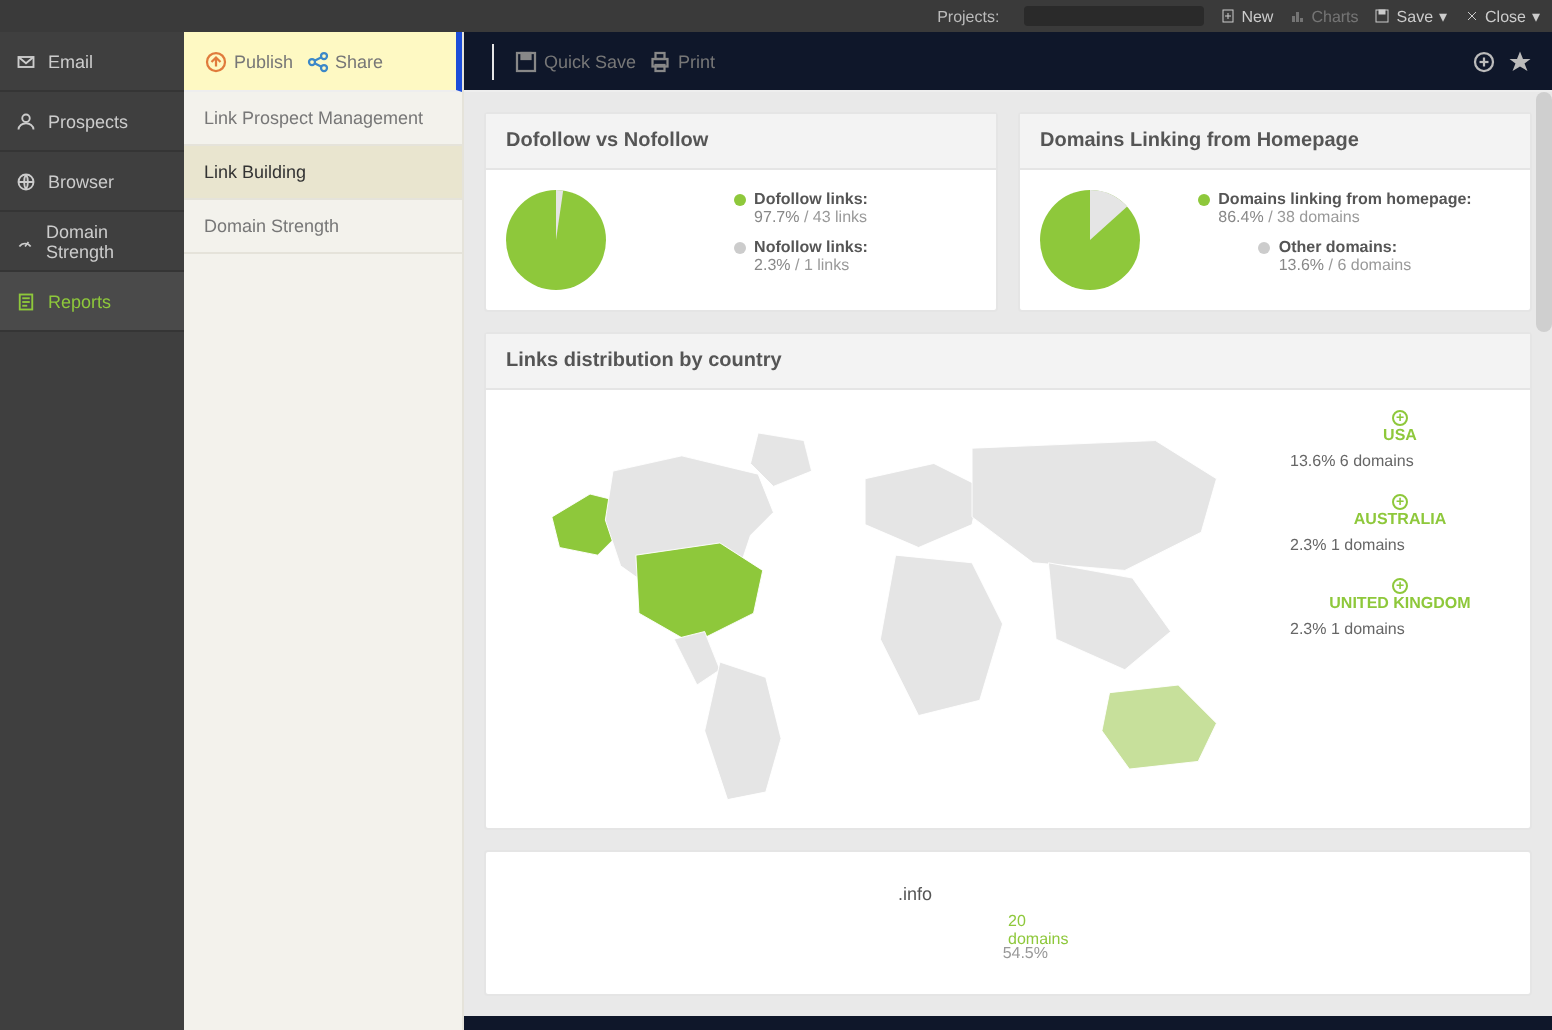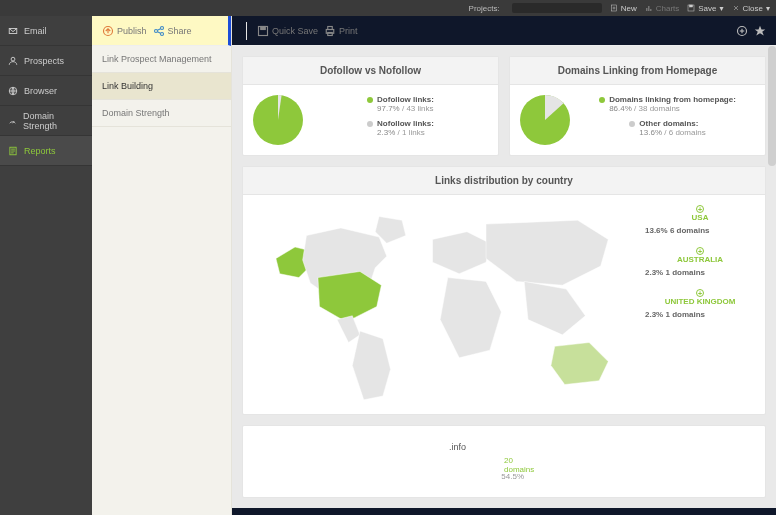--- a/index.html
+++ b/index.html
@@ -30,37 +30,37 @@
     .toolbar .divider { width: 1px; height: 18px; background: #e5e5e5; margin: 0 4px; }
     .toolbar .spacer { flex: 1; }
     .toolbar svg { width: 12px; height: 12px; }
     .toolbar .publish svg { color: #e07b3c; }
     .toolbar .share svg { color: #3c88c8; }
     
     .report-body { background: #e9e9e9; padding: 10px; margin-left: 0; }
     
     .card-row { display: flex; gap: 10px; margin-bottom: 10px; }
     .card { background: #fff; border: 1px solid #e5e5e5; border-radius: 2px; padding: 10px; flex: 1; }
-    .card-title { background: #f3f3f3; margin: -10px -10px 10px -10px; padding: 8px 10px; font-size: 10px; color: #555; font-weight: bold; border-bottom: 1px solid #e5e5e5; text-align: center; }
+    .card-title { background: #f3f3f3; margin: -10px -10px 10px -10px; padding: 8px 10px; font-size: 10px; color: #555; font-weight: bold; border-bottom: 1px solid #e5e5e5; }
     
     .pie-block { display: flex; gap: 10px; }
     .pie-legend { flex: 1; font-size: 8px; color: #888; }
     .pie-legend .legend-item { display: flex; align-items: flex-start; gap: 4px; margin-bottom: 6px; justify-content: center; }
     .pie-legend .dot { width: 6px; height: 6px; border-radius: 50%; margin-top: 2px; flex-shrink: 0; }
     .dot.green { background: #8ec83b; }
     .dot.grey { background: #ccc; }
     .legend-label { color: #555; font-weight: bold; }
     .legend-sub { color: #999; }
     
     .map-card .card-body { display: flex; gap: 10px; }
     .map-svg { flex: 1; }
     .country-list { width: 110px; font-size: 8px; }
     .country-item { margin-bottom: 12px; }
     .country-name { color: #8ec83b; font-weight: bold; display: flex; align-items: center; gap: 0; flex-direction: column; }
-    .country-stat { margin-top: 4px; color: #666; font-weight: bold; }
+    .country-stat { margin-top: 4px; color: #666; }
     .plus-circle { width: 8px; height: 8px; border: 1px solid #8ec83b; border-radius: 50%; display: inline-flex; align-items: center; justify-content: center; font-size: 7px; color: #8ec83b; line-height: 1; }
     
     .tld-row { display: flex; align-items: center; gap: 10px; padding: 6px 0; flex-direction: column; }
     .tld-label { width: 110px; font-size: 9px; color: #555; }
     .tld-bar-wrap { flex: 1; height: 4px; background: #f0f0f0; position: relative; }
     .tld-bar { height: 100%; background: #8ec83b; }
     .tld-count { font-size: 8px; color: #8ec83b; position: absolute; left: 0; bottom: -12px; }
     .tld-pct { width: 40px; text-align: right; font-size: 8px; color: #999; }
     
     .scrollbar-fake { position: absolute; right: 0; top: 30px; width: 8px; height: 120px; background: #cfcfcf; border-radius: 4px; }

